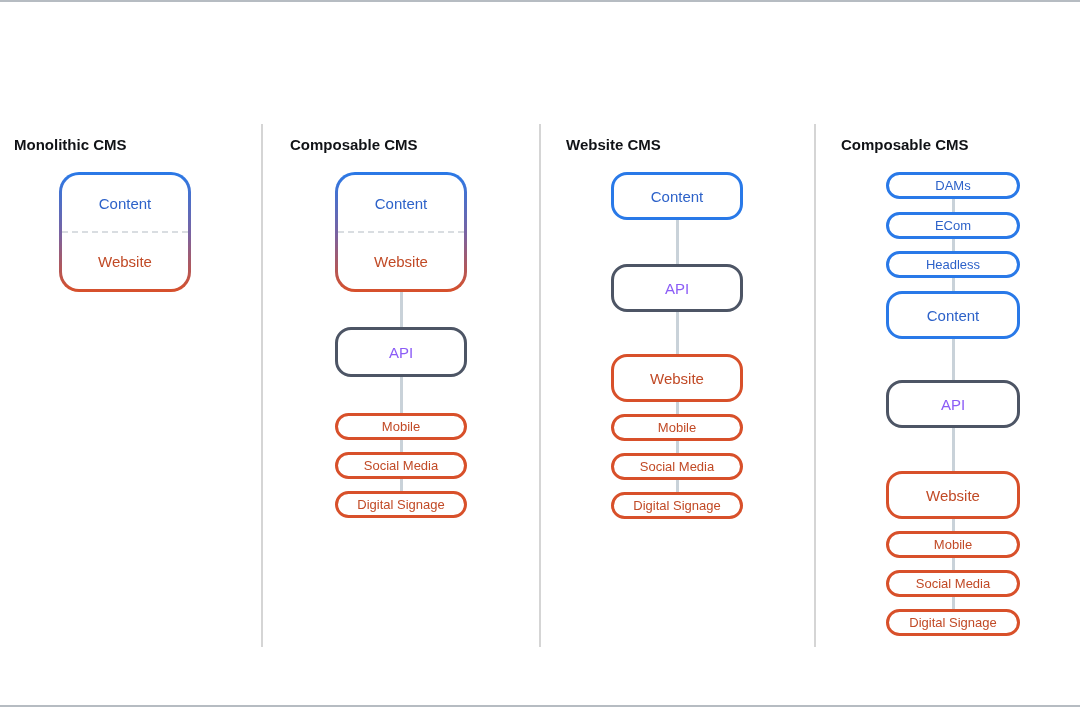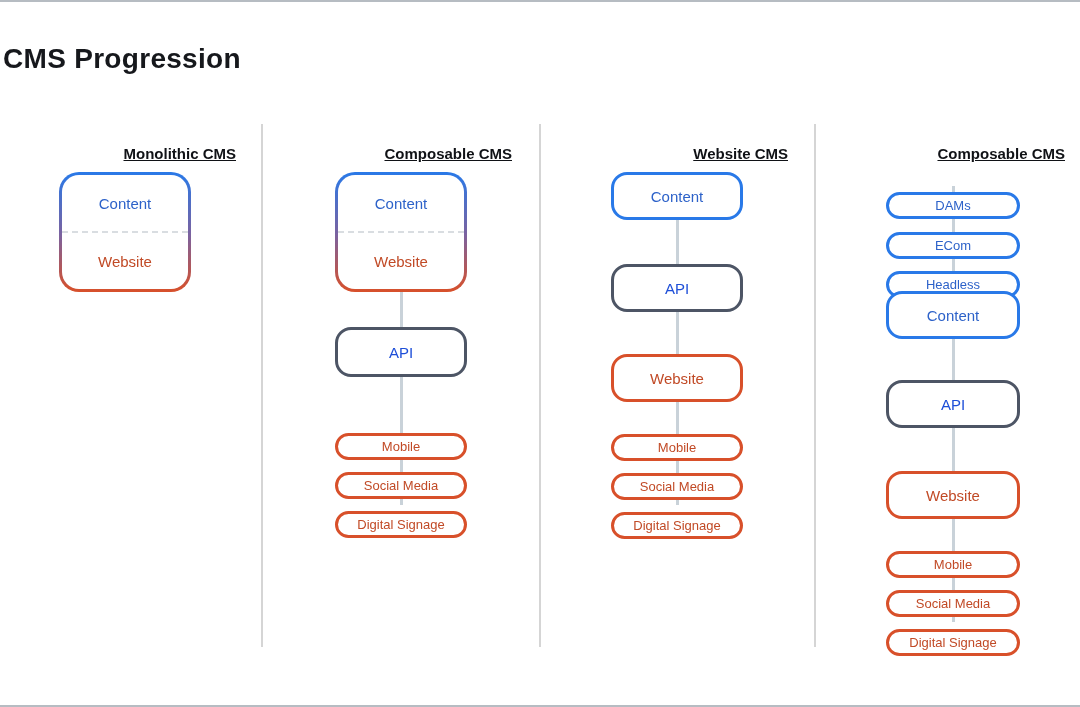--- a/index.html
+++ b/index.html
@@ -14,57 +14,56 @@
     color:#16181c; letter-spacing:0.3px;
   }
   .divider { position:absolute; top:122px; height:523px; width:2px; background:#d5d5d5; }
   .divider.d1 { left:261px; } .divider.d2 { left:539px; } .divider.d3 { left:814px; }
 
   .column { position:absolute; top:127px; width:132px; }
   .column.c1 { left:59px; } .column.c2 { left:335px; }
   .column.c3 { left:611px; } .column.c4 { left:886px; width:134px; }
 
   .col-header {
-    position:absolute; top:16px; left:-45px; right:-45px; text-align:right;
-    font-size:15px; font-weight:700; color:#101216; white-space:nowrap;text-decoration:underline;
+    position:absolute; top:7px; left:-45px; right:-45px; text-align:left;
+    font-size:15px; font-weight:700; color:#101216; white-space:nowrap;
   }
   .connector { position:absolute; width:3px; background:#c9d2d9; left:calc(50% - 1.5px); z-index:0; }
   .c2 .connector { top:163px; height:213px; }
   .c3 .connector { top:91px;  height:285px; }
   .c4 .connector { top:57px;  height:436px; }
 
   .node {
     position:absolute; left:0; right:0; box-sizing:border-box; background:#ffffff;
     display:flex; align-items:center; justify-content:center; z-index:1;
   }
   .box  { height:48px; border-radius:16px; border:3px solid; font-size:15px; }
-  .pill { height:27px; border-radius:15px; border:3px solid; font-size:13px;margin-top:20px; }
+  .pill { height:27px; border-radius:15px; border:3px solid; font-size:13px; }
   .blue   { border-color:#2979e8; color:#2d62c9; }
   .orange { border-color:#d8502a; color:#c14a26; }
-  .slate  { border-color:#4d5565; color:#1d4ed8; }
+  .slate  { border-color:#4d5565; color:#8b5cf6; }
 
   .combined {
     position:absolute; left:0; right:0; top:43px; height:120px; box-sizing:border-box;
     border-radius:20px; padding:3px; z-index:1;
     background:linear-gradient(180deg,#2979e8 0%,#7a62a0 52%,#d8502a 100%);
   }
   .combined-inner {
     background:#ffffff; border-radius:17px; height:100%; box-sizing:border-box;
     display:flex; flex-direction:column;
   }
   .combined-half { flex:1; display:flex; align-items:center; justify-content:center; font-size:15px; }
   .combined-half.top    { border-bottom:2px dashed #d9dde1; color:#2d62c9; }
   .combined-half.bottom { color:#c14a26; }
 </style>
 </head>
 <body>
 
 <div class="canvas">
 
-  <div class="title">CMS Progression</div>
 
   <div class="divider d1"></div>
   <div class="divider d2"></div>
   <div class="divider d3"></div>
 
   <div class="column c1">
     <div class="col-header">Monolithic CMS</div>
     <div class="combined">
       <div class="combined-inner">
         <div class="combined-half top">Content</div>

